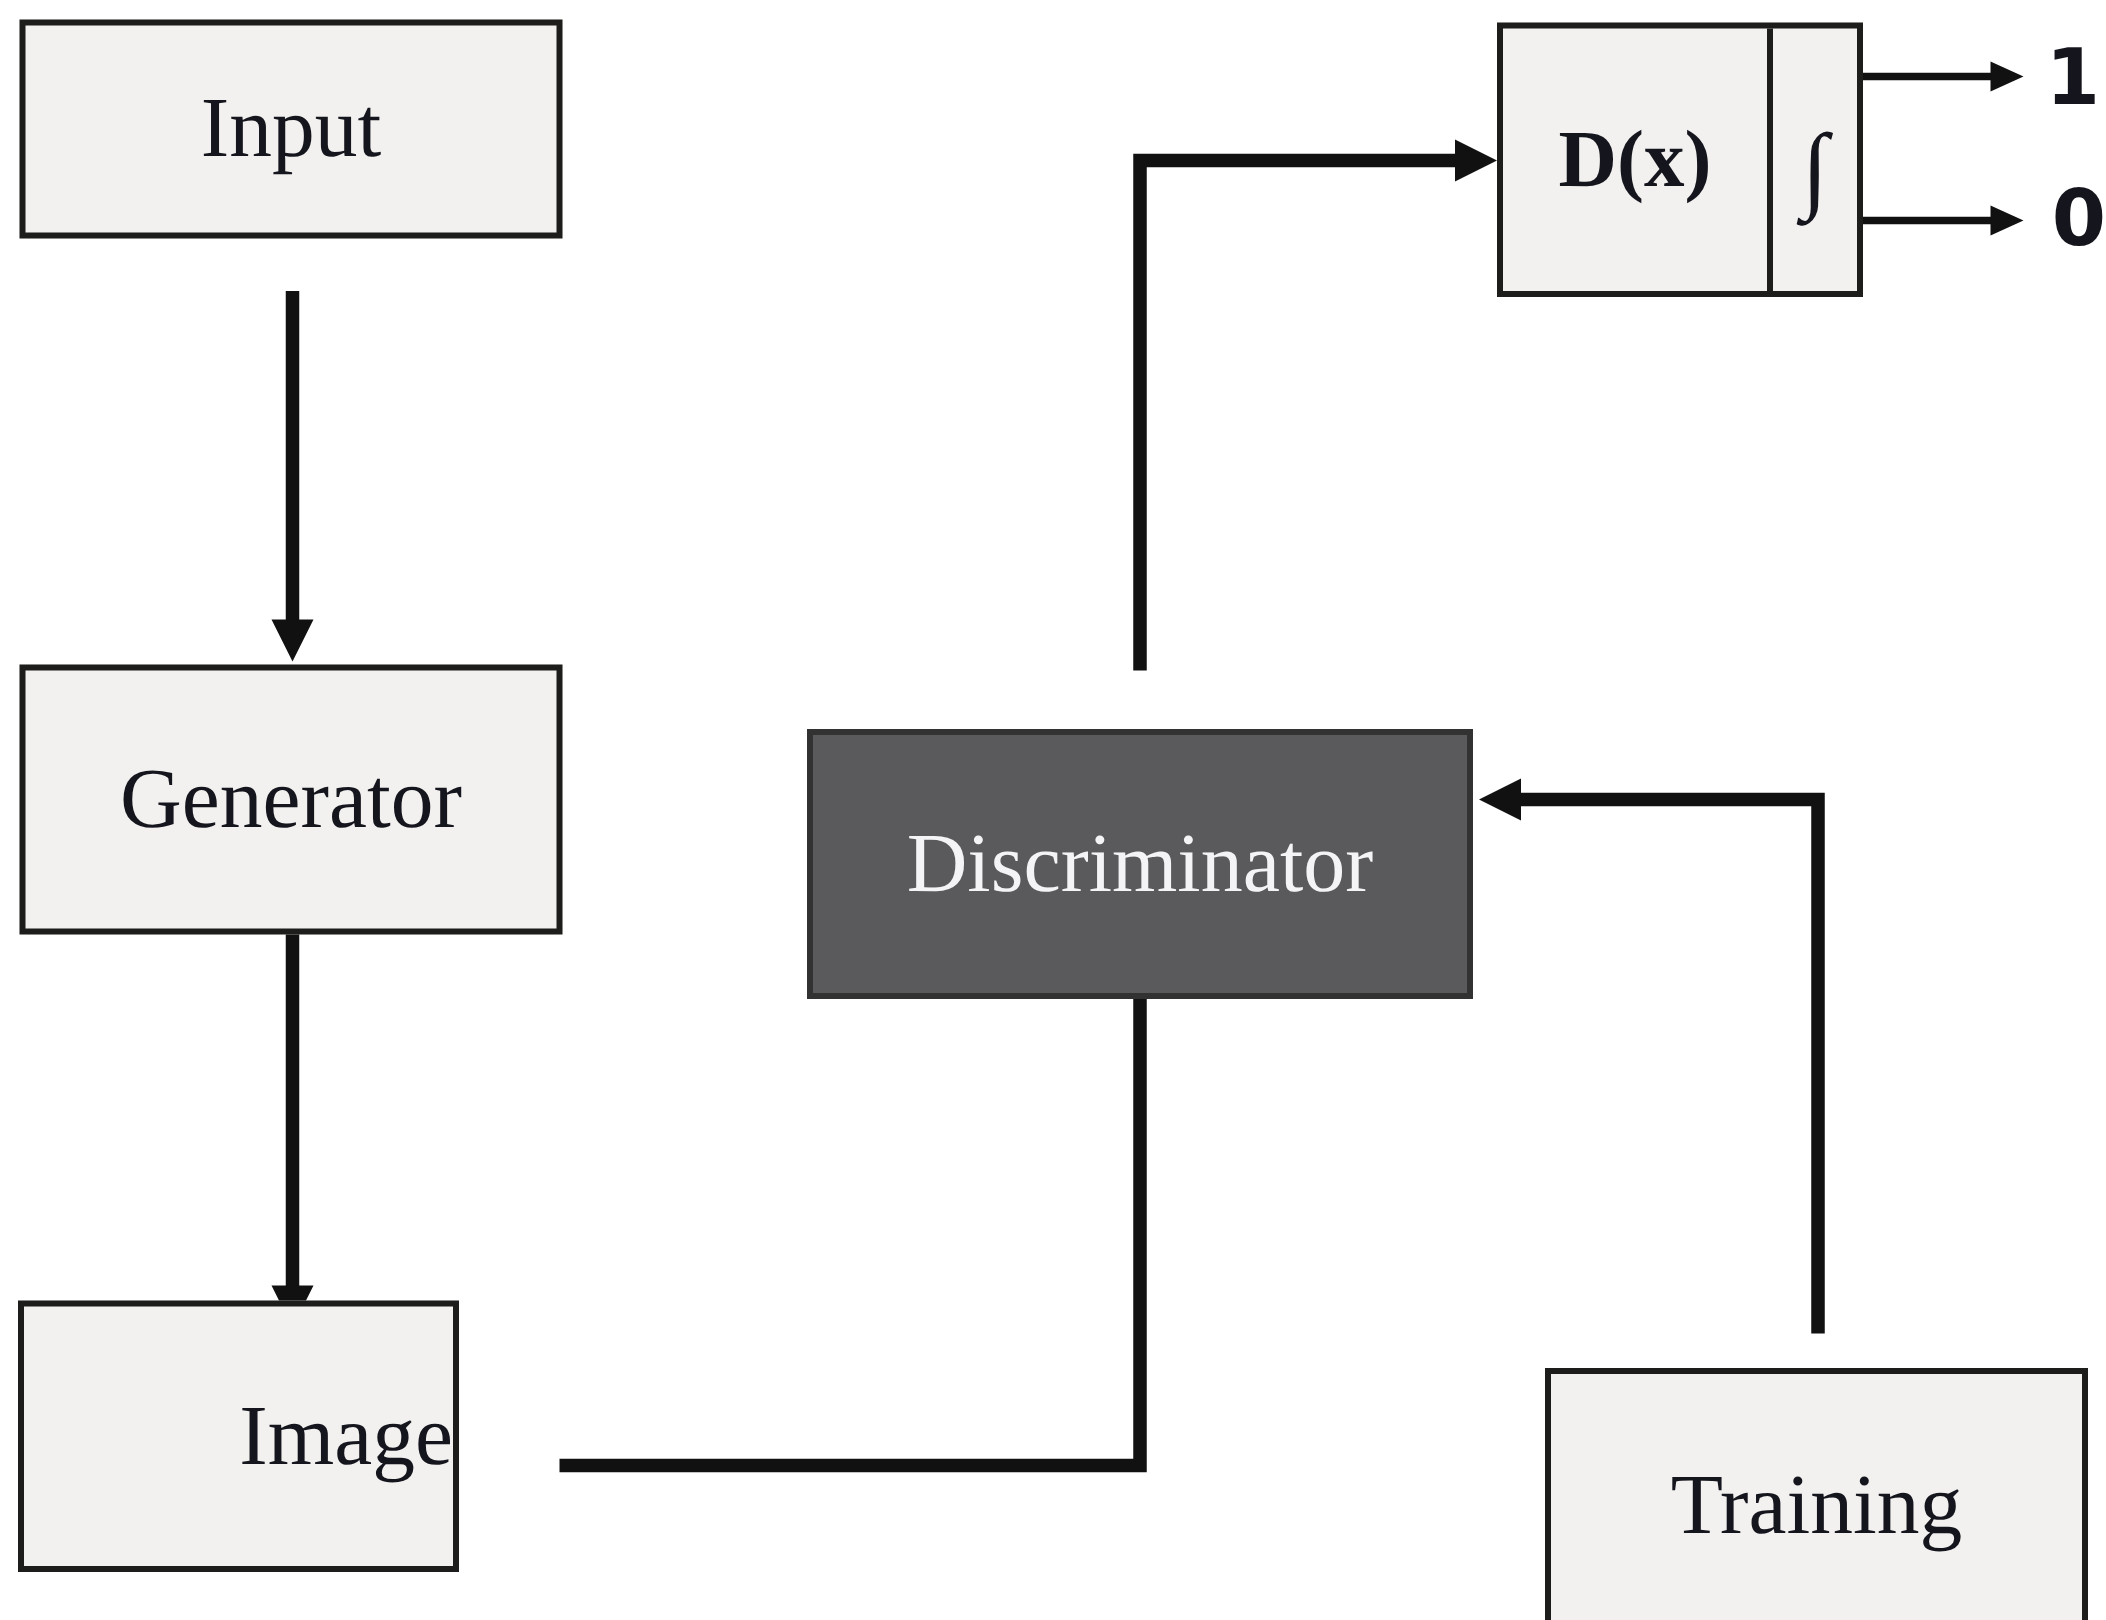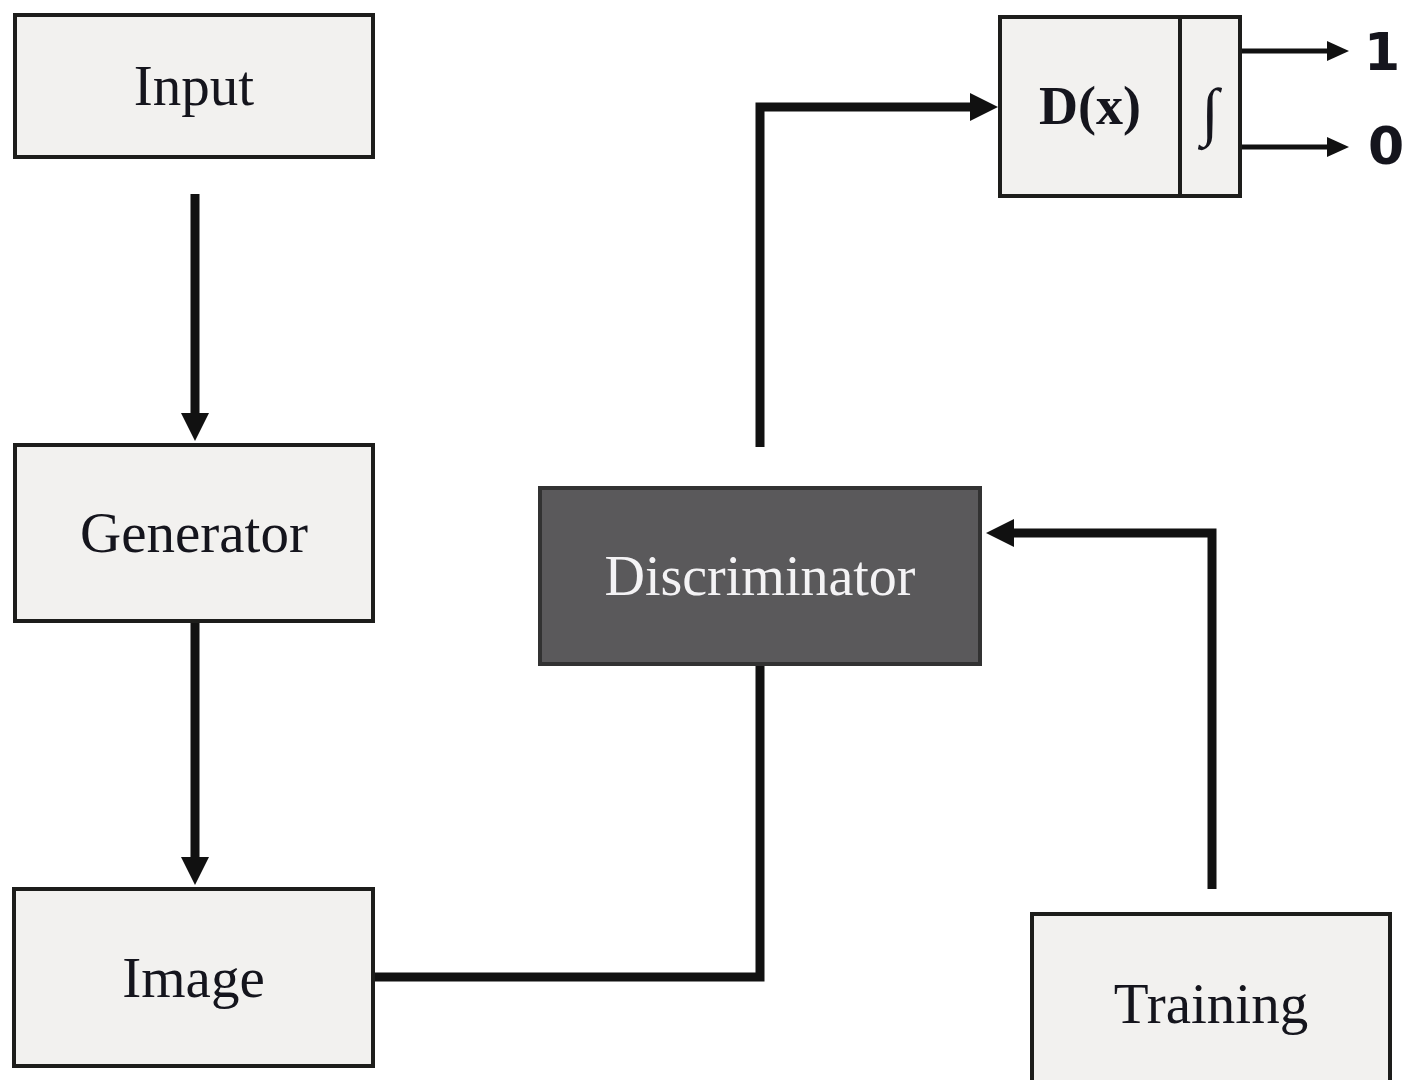--- a/index.html
+++ b/index.html
@@ -34,21 +34,21 @@
     text-align:center;
     line-height:1.12;
   }
   .box.dark{
     background:var(--dark-fill);
     border-color:var(--dark-border);
     color:var(--dark-text);
   }
   #box-input{left:13px;top:13px;width:362px;height:146px;}
   #box-generator{left:13px;top:443px;width:362px;height:180px;}
-  #box-image{left:12px;top:887px;width:363px;height:181px;}
+  #box-image{left:12px;top:867px;width:294px;height:181px;justify-content:flex-end;}
   #box-discriminator{left:538px;top:443px;width:444px;height:180px;font-size:56px;margin-top:43px;}
   #box-training{left:1030px;top:912px;width:362px;height:183px;}
   #box-dx{
     left:998px;top:15px;width:244px;height:183px;
     padding:0;justify-content:stretch;align-items:stretch;
   }
   #box-dx .dx-cell{
     flex:1;display:flex;align-items:center;justify-content:center;
     font-weight:bold;font-size:54px;
   }

